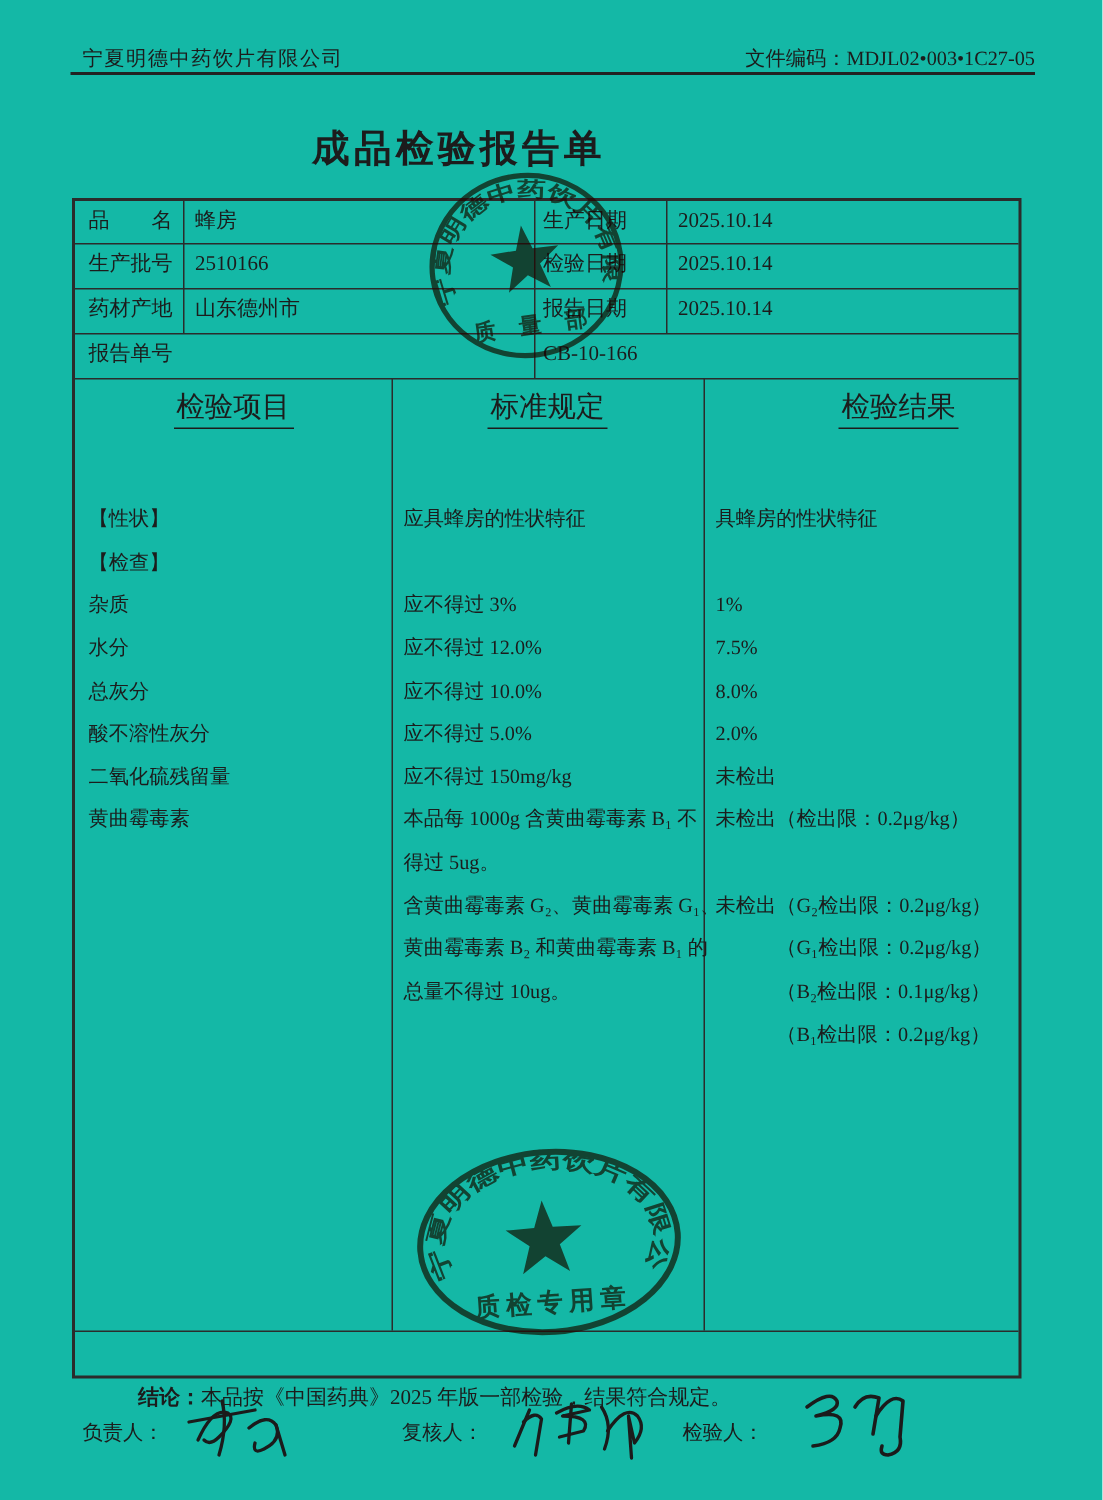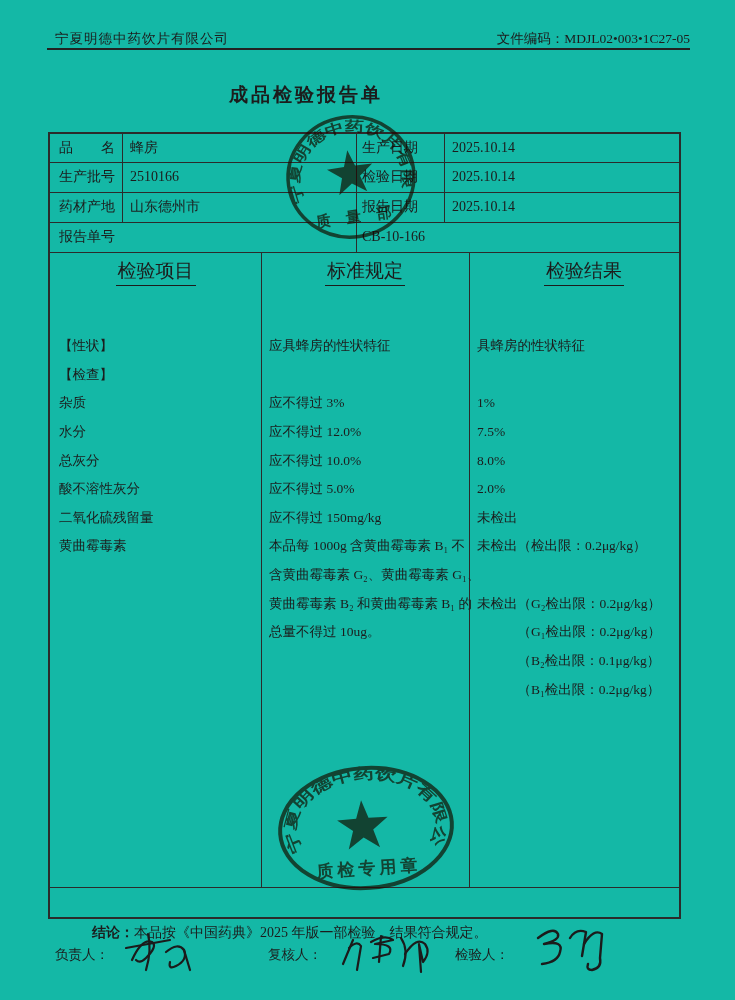--- a/index.html
+++ b/index.html
@@ -3,21 +3,21 @@
 <meta charset="utf-8">
 <style>
   html,body{margin:0;padding:0;background:#ffffff;}
   .page{position:relative;width:735px;height:1000px;background:#14b8a6;overflow:hidden;
         font-family:"Liberation Serif","DejaVu Serif",serif;color:#1c1c1c;}
   .abs{position:absolute;}
   
   .hdr-company{left:55px;top:30px;font-size:13.5px;letter-spacing:1px;}
   .hdr-code{right:45px;top:30px;font-size:13.5px;}
   .hdr-rule{left:47px;top:48px;width:643px;height:2px;background:#222;}
-  .doc-title{left:0;top:82px;width:612px;text-align:center;font-size:19px;font-weight:700;letter-spacing:3px;}
+  .doc-title{left:0;top:82px;width:612px;text-align:center;font-size:25px;font-weight:700;letter-spacing:3px;}
   
   .doc-table{left:48px;top:132px;width:629px;height:783px;border:2px solid #2b2b2b;}
   .hline{position:absolute;left:0;width:100%;height:1px;background:#2b2b2b;}
   .vline{position:absolute;width:1px;background:#2b2b2b;}
   .cell{position:absolute;font-size:14px;white-space:nowrap;}
   .colhdr{position:absolute;top:124px;text-align:center;font-size:19px;}
   .colhdr span{display:inline-block;border-bottom:1px solid #1c1c1c;padding:0 2px 1px 2px;}
   .col-lines{position:absolute;top:198px;font-size:13.5px;}
   .tline{height:28.65px;line-height:28.65px;white-space:nowrap;}
   .concl{position:absolute;left:0;top:753px;width:629px;height:28px;line-height:28px;
@@ -67,41 +67,42 @@
     <div class="cell" style="left:9px;top:58px;height:30px;line-height:30px">药材产地</div>
     <div class="cell" style="left:80px;top:58px;height:30px;line-height:30px">山东德州市</div>
     <div class="cell" style="left:312px;top:58px;height:30px;line-height:30px">报告日期</div>
     <div class="cell" style="left:402px;top:58px;height:30px;line-height:30px">2025.10.14</div>
 
     <div class="cell" style="left:9px;top:88px;height:30px;line-height:30px">报告单号</div>
     <div class="cell" style="left:312px;top:88px;height:30px;line-height:30px">CB-10-166</div>
 
     <div class="colhdr" style="left:0;width:211px"><span>检验项目</span></div>
     <div class="colhdr" style="left:211px;width:208px"><span>标准规定</span></div>
-    <div class="colhdr" style="left:429px;width:210px"><span>检验结果</span></div>
+    <div class="colhdr" style="left:444px;width:210px"><span>检验结果</span></div>
 
     <div class="col-lines" style="left:9px">
         <div class="tline">【性状】</div>
         <div class="tline">【检查】</div>
         <div class="tline">杂质</div>
         <div class="tline">水分</div>
         <div class="tline">总灰分</div>
         <div class="tline">酸不溶性灰分</div>
         <div class="tline">二氧化硫残留量</div>
         <div class="tline">黄曲霉毒素</div>
       </div>
     <div class="col-lines" style="left:219px">
         <div class="tline">应具蜂房的性状特征</div>
         <div class="tline">&nbsp;</div>
         <div class="tline">应不得过 3%</div>
         <div class="tline">应不得过 12.0%</div>
         <div class="tline">应不得过 10.0%</div>
         <div class="tline">应不得过 5.0%</div>
         <div class="tline">应不得过 150mg/kg</div>
         <div class="tline">本品每 1000g 含黄曲霉毒素 B₁ 不</div>
+        <div class="tline">得过 5ug。</div>
         <div class="tline">含黄曲霉毒素 G₂、黄曲霉毒素 G₁、</div>
         <div class="tline">黄曲霉毒素 B₂ 和黄曲霉毒素 B₁ 的</div>
         <div class="tline">总量不得过 10ug。</div>
       </div>
     <div class="col-lines" style="left:427px">
         <div class="tline">具蜂房的性状特征</div>
         <div class="tline">&nbsp;</div>
         <div class="tline">1%</div>
         <div class="tline">7.5%</div>
         <div class="tline">8.0%</div>

